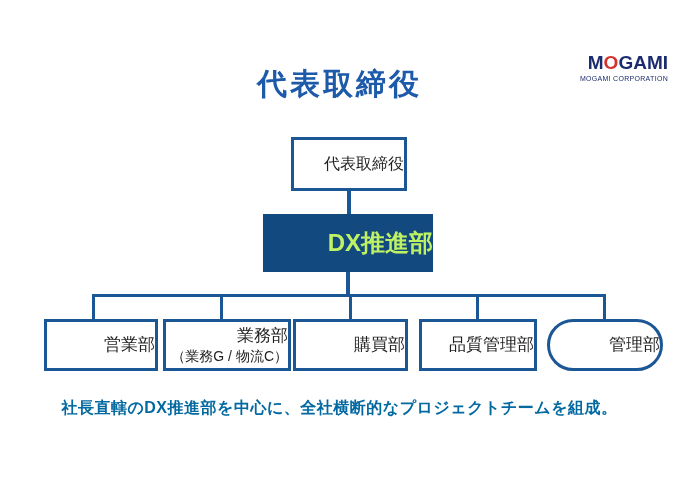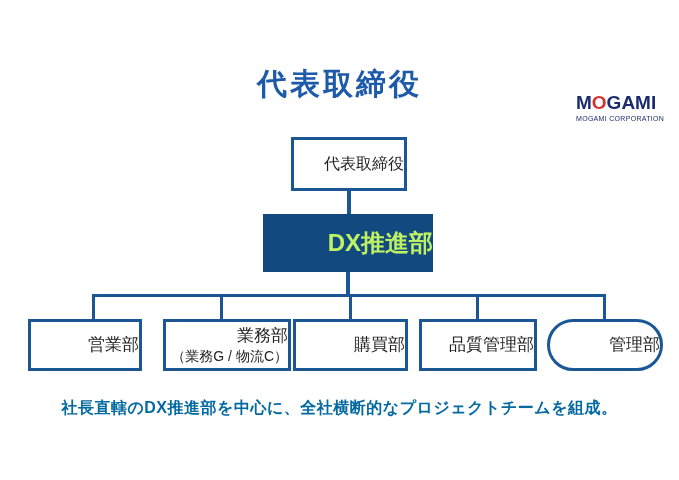--- a/index.html
+++ b/index.html
@@ -9,38 +9,38 @@
   }
   .slide{position:absolute;inset:0;background:#ffffff;}
 
   
   .title{
     position:absolute;left:0;right:0;top:64px;text-align:center;
     font-size:30px;font-weight:bold;color:#1d5aa9;letter-spacing:3px;
   }
 
   
-  .logo{position:absolute;left:576px;top:53px;width:92px;text-align:left;margin-top:40px;}
+  .logo{position:absolute;left:576px;top:53px;width:92px;text-align:right;}
   .logo-word{font-size:19px;font-weight:bold;color:#1b2c6e;line-height:1;white-space:nowrap;}
   .logo-word .o{color:#d7312c;}
   .logo-sub{font-size:7px;color:#1b2c6e;letter-spacing:0.3px;margin-top:3px;white-space:nowrap;}
 
   
   .box{
     position:absolute;box-sizing:border-box;border:3px solid #1c5795;background:#ffffff;
     display:flex;flex-direction:column;align-items:flex-end;justify-content:center;
     color:#1f1f1f;text-align:center;
   }
   .box-root{left:291px;top:137px;width:116px;height:54px;font-size:16px;}
   .box-hub{
     left:263px;top:214px;width:170px;height:58px;
     background:#12497f;border:none;color:#bef264;font-size:24px;font-weight:bold;
   }
   .dept{top:319px;height:52px;font-size:17px;line-height:1.15;}
-  .dept-0{left:28px;width:114px;}
+  .dept-0{left:44px;width:114px;}
   .dept-1{left:163px;width:128px;}
   .dept-2{left:293px;width:115px;}
   .dept-3{left:419px;width:118px;}
   .dept-4{left:547px;width:116px;border-radius:26px;}
   .dept .sub{font-size:14px;margin-top:2px;}
   .dept .sub:empty{display:none;}
 
   
   .conn{position:absolute;background:#1c5795;}
   .conn-riser-1{left:347px;top:189px;width:4px;height:27px;}

